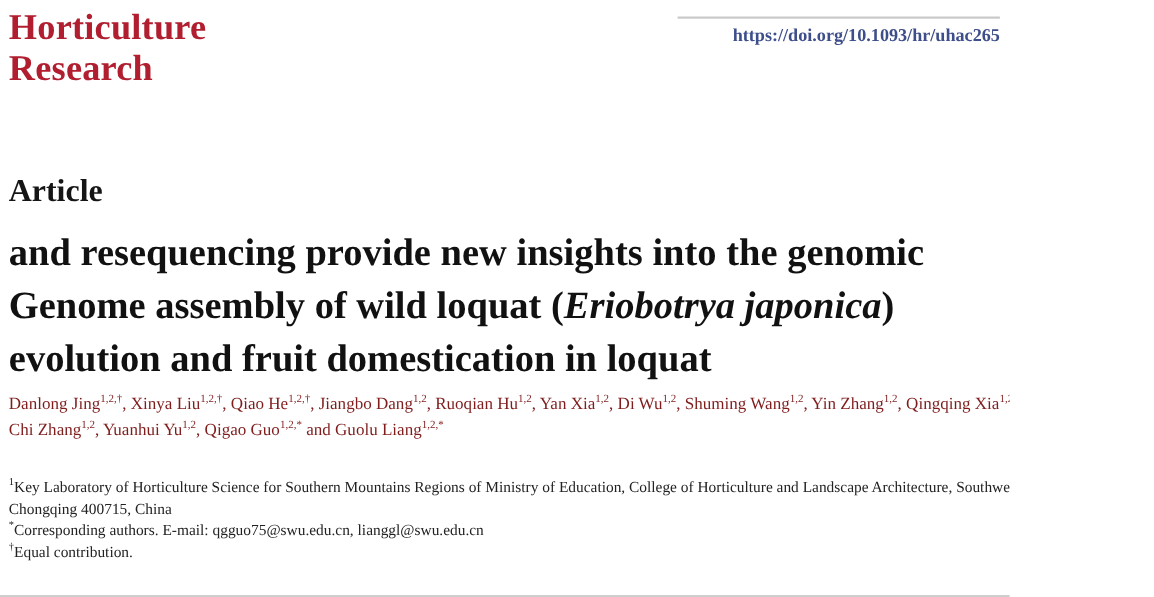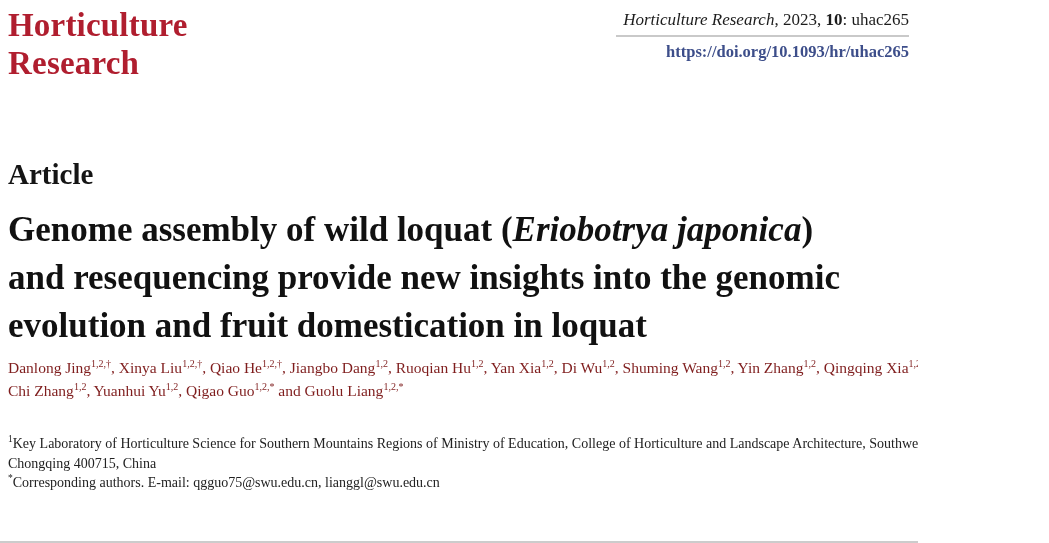--- a/index.html
+++ b/index.html
@@ -64,37 +64,37 @@
 <body>
 
 <div class="page">
 
   <div class="logo">
     <div>Horticulture</div>
     <div>Research</div>
   </div>
 
   <div class="head-right">
-    <div class="citation"><span class="it">Horticulture Research</span><span>, 2023, </span><span class="vol">10</span><span>: uhac265</span></div>
     <div class="head-rule"></div>
     <a class="doi">https://doi.org/10.1093/hr/uhac265</a>
   </div>
 
   <div class="kicker">Article</div>
 
   <h1 class="title">
+    <div class="tline"><span>and resequencing provide new insights into the genomic</span><em></em><span></span></div>
     <div class="tline"><span>Genome assembly of wild loquat (</span><em>Eriobotrya japonica</em><span>)</span></div>
-    <div class="tline"><span>and resequencing provide new insights into the genomic</span><em></em><span></span></div>
     <div class="tline"><span>evolution and fruit domestication in loquat</span><em></em><span></span></div>
   </h1>
 
   <div class="authors">
     <div class="author-line" id="author-line-1"><span>Danlong Jing<sup>1,2,†</sup></span>, <span>Xinya Liu<sup>1,2,†</sup></span>, <span>Qiao He<sup>1,2,†</sup></span>, <span>Jiangbo Dang<sup>1,2</sup></span>, <span>Ruoqian Hu<sup>1,2</sup></span>, <span>Yan Xia<sup>1,2</sup></span>, <span>Di Wu<sup>1,2</sup></span>, <span>Shuming Wang<sup>1,2</sup></span>, <span>Yin Zhang<sup>1,2</sup></span>, <span>Qingqing Xia<sup>1,2</sup></span>,</div>
     <div class="author-line" id="author-line-2"><span>Chi Zhang<sup>1,2</sup></span>, <span>Yuanhui Yu<sup>1,2</sup></span>, <span>Qigao Guo<sup>1,2,*</sup></span> and <span>Guolu Liang<sup>1,2,*</sup></span></div>
   </div>
 
   <div class="affils">
     <div><sup>1</sup><span>Key Laboratory of Horticulture Science for Southern Mountains Regions of Ministry of Education, College of Horticulture and Landscape Architecture, Southwest University, Chongqing 400715, China</span></div>
     <div><sup>*</sup><span>Corresponding authors. E-mail: </span><a class="email">qgguo75@swu.edu.cn</a><span>, </span><a class="email">lianggl@swu.edu.cn</a></div>
+    <div><sup>†</sup><span>Equal contribution.</span></div>
   </div>
 
   <div class="bottom-rule"></div>
 </div>
 
 </body></html>

